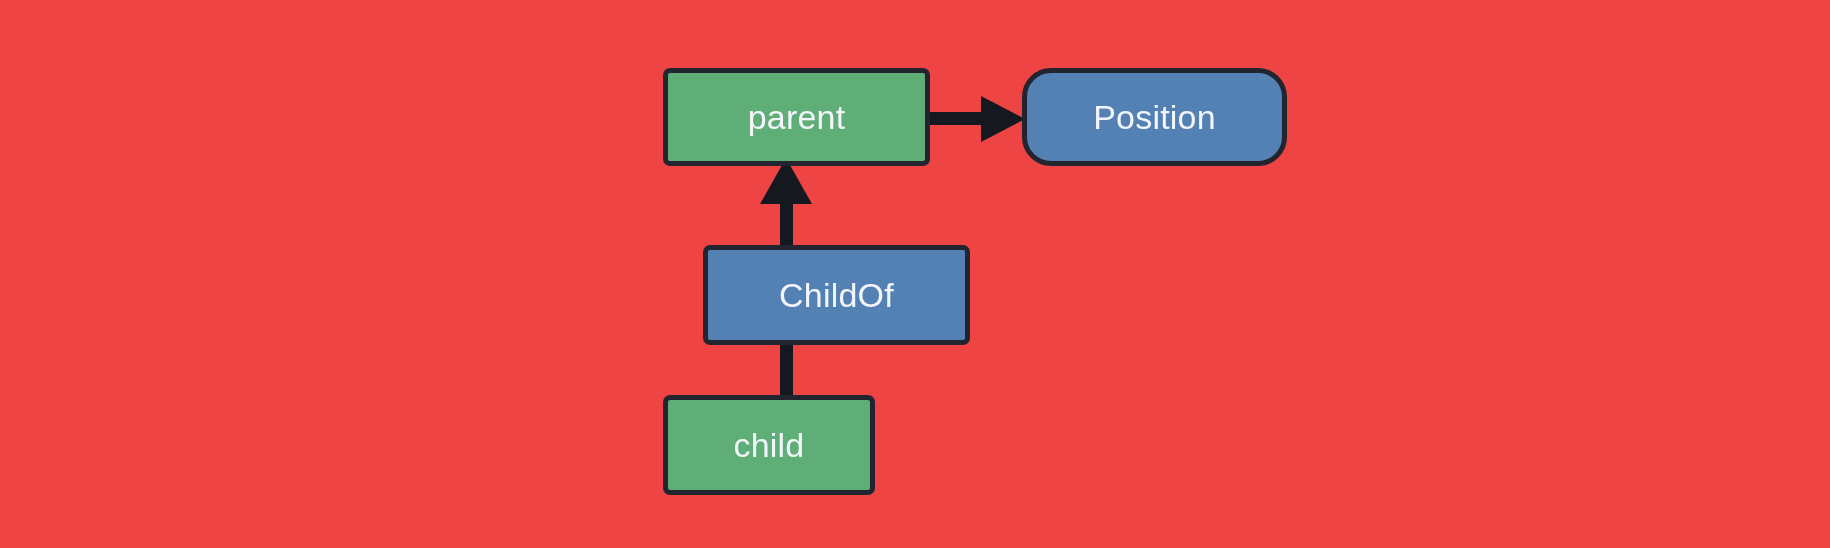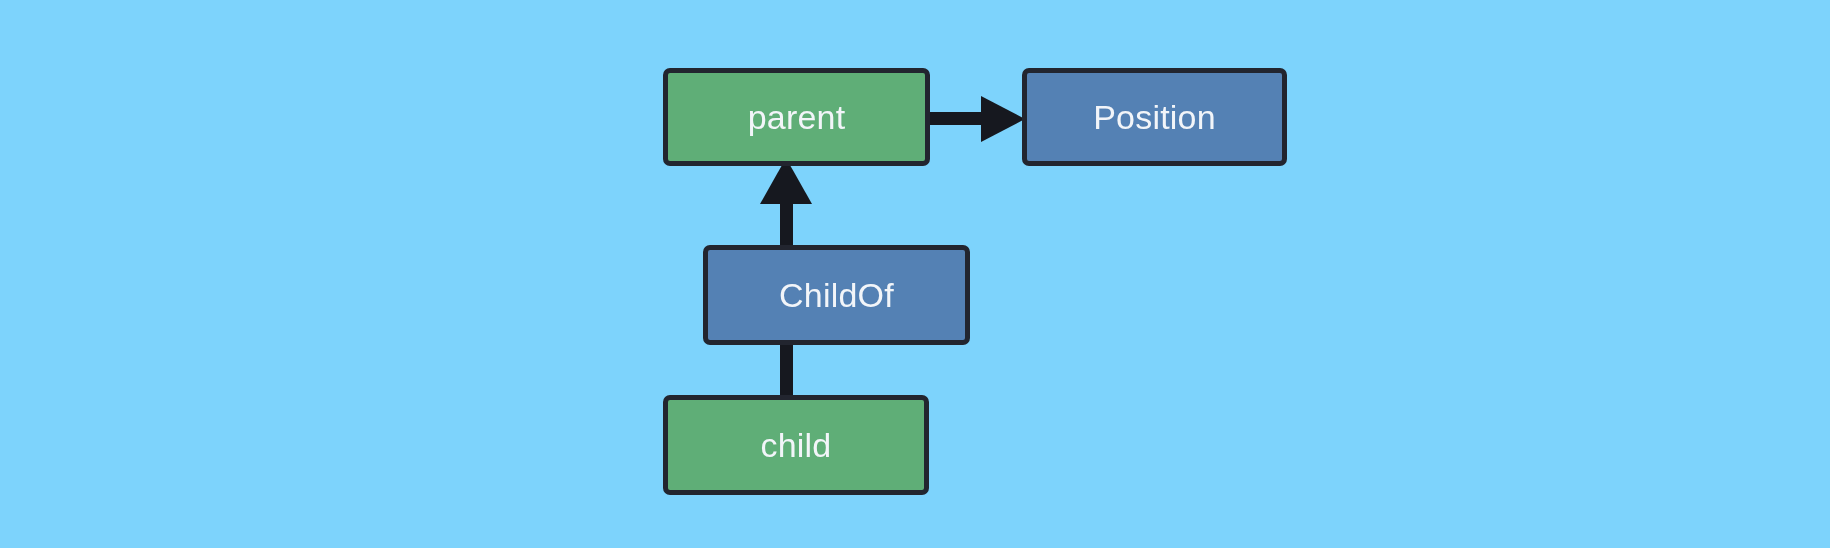--- a/index.html
+++ b/index.html
@@ -7,21 +7,21 @@
     padding: 0;
     background: #ffffff;
   }
   body {
     font-family: "Liberation Sans", sans-serif;
   }
   #canvas {
     position: relative;
     width: 1830px;
     height: 548px;
-    background: #7dd3fc;
+    background: #ef4444;
     overflow: hidden;
   }
   .node {
     position: absolute;
     box-sizing: border-box;
     display: flex;
     align-items: center;
     justify-content: center;
     border: 5px solid #22252f;
     border-radius: 7px;
@@ -34,23 +34,23 @@
     line-height: 1;
     letter-spacing: 0.2px;
     white-space: nowrap;
     user-select: none;
   }
   .node-entity { background: #5fae77; }
   .node-relation { background: #5481b4; }
 
   
   #node-parent   { left: 663px; top: 68px;  width: 267px; height: 98px; }
-  #node-position { left: 1022px; top: 68px; width: 265px; height: 98px; }
+  #node-position { left: 1022px; top: 68px; width: 265px; height: 98px; border-radius: 29px; }
   #node-childof  { left: 663px; top: 245px; width: 267px; height: 100px; margin-left: 40px; }
-  #node-child    { left: 663px; top: 395px; width: 266px; height: 100px; }
+  #node-child    { left: 663px; top: 395px; width: 212px; height: 100px; }
 
   
   .edge { position: absolute; z-index: 1; }
 
   
   #edge-parent-position { left: 925px; top: 96px; width: 105px; height: 46px; }
   #edge-parent-position .shaft {
     position: absolute;
     left: 0; top: 16px;
     width: 62px; height: 13px;

